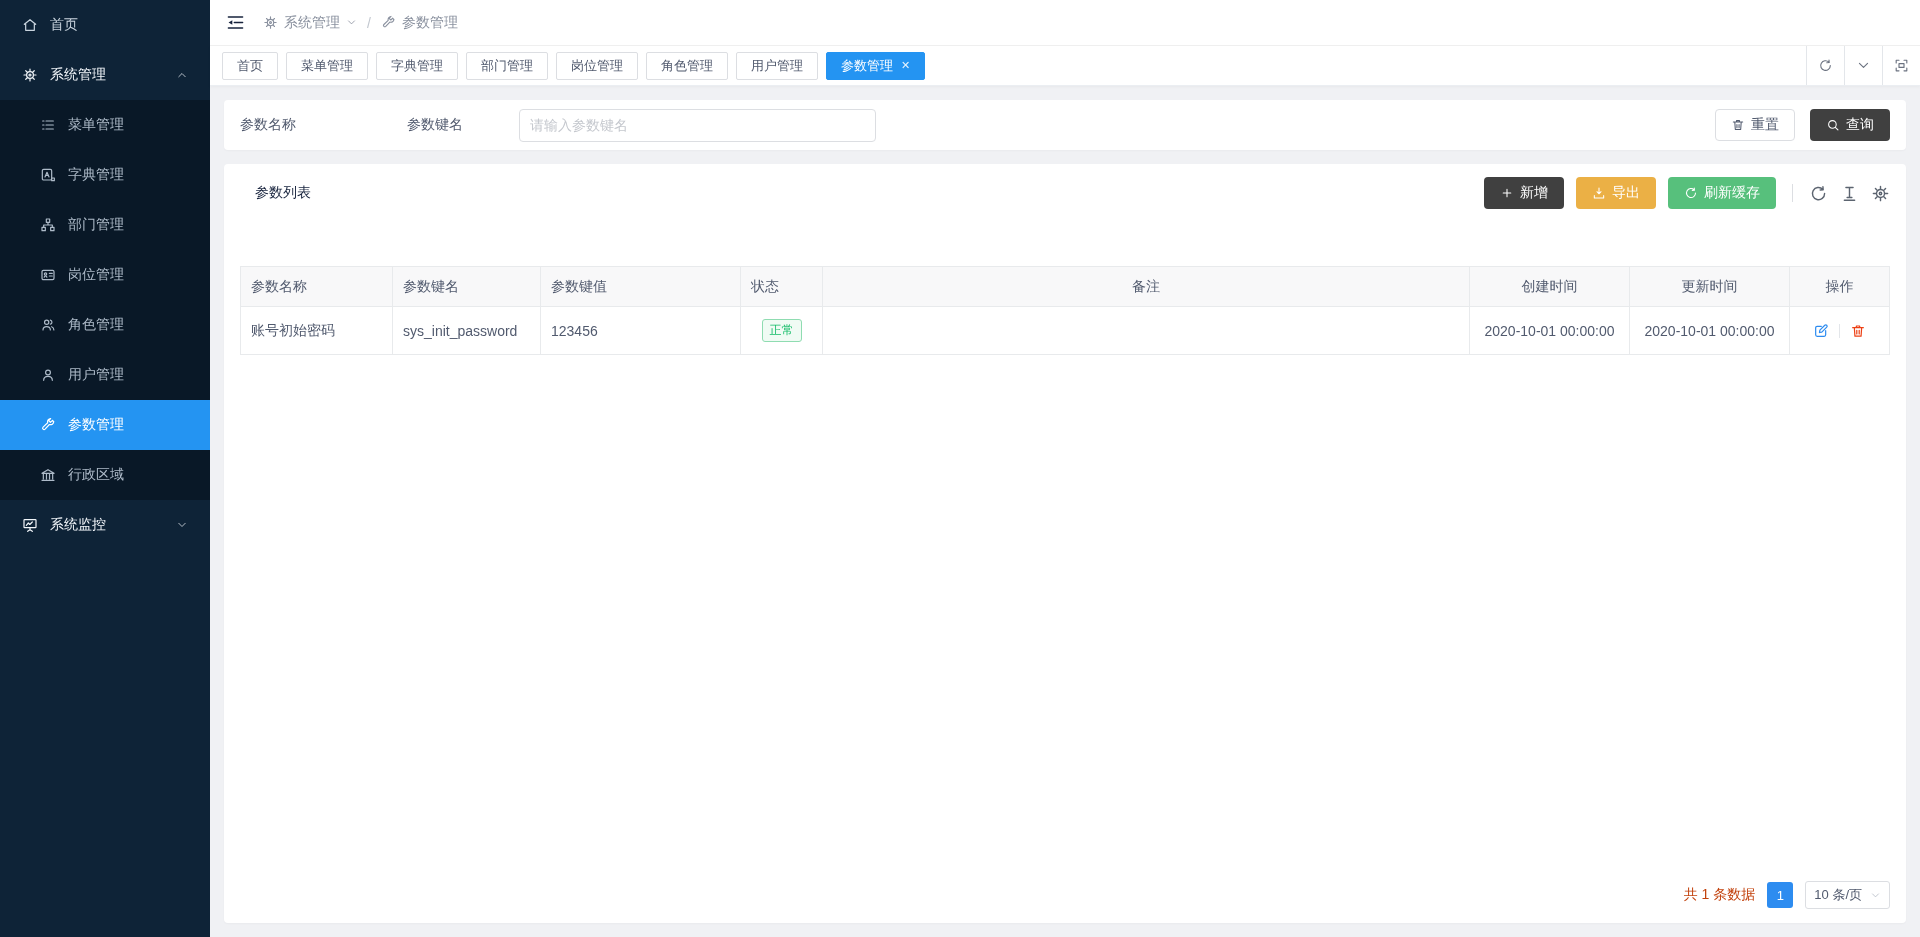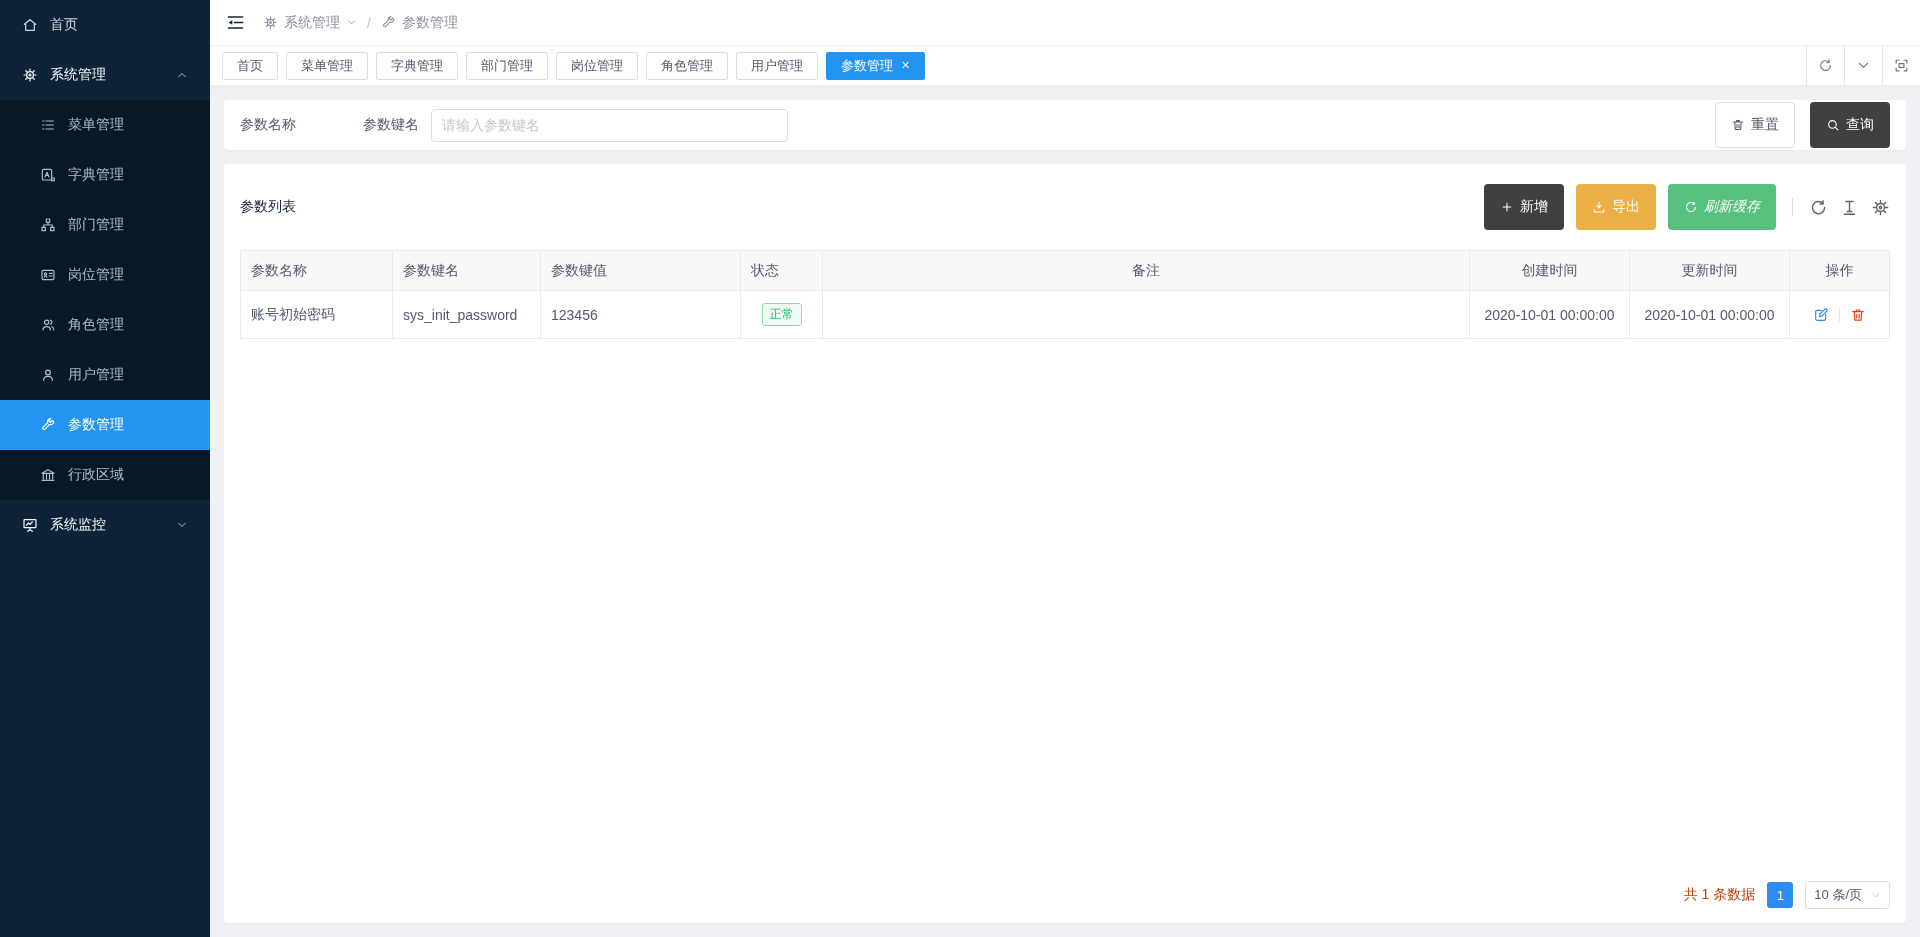--- a/index.html
+++ b/index.html
@@ -42,37 +42,37 @@
   .tabbar { height:40px; background:#fff; border-bottom:1px solid #ebeef2; box-shadow:0 1px 3px rgba(0,0,0,.04); display:flex; align-items:center; padding-left:12px; flex:none; }
   .tabs { display:flex; align-items:center; gap:8px; flex:1; }
   .tab { height:28px; display:flex; align-items:center; padding:0 14px; border:1px solid #dcdee2; border-radius:2px; background:#fff; font-size:13px; color:#515a6e; cursor:pointer; white-space:nowrap; }
   .tab.active { background:#2494f2; border-color:#2494f2; color:#fff; gap:8px; }
   .tab .x { font-size:11px; opacity:.9; cursor:pointer; }
   .tab-tools { display:flex; align-self:stretch; }
   .tab-tool { width:38px; border-left:1px solid #e3e6ea; display:flex; align-items:center; justify-content:center; color:#6b7280; cursor:pointer; }
   .tab-tool .ic { width:15px; height:15px; }
 
   .content { flex:1; padding:14px; display:flex; flex-direction:column; gap:14px; min-height:0; }
-  .card { background:#fff; border-radius:4px; box-shadow:0 1px 2px rgba(0,0,0,.03); }
+  .card { background:#fff; border-radius:4px; box-shadow:0 1px 2px rgba(0,0,0,.03);gap:44px; }
 
   .search-card { height:50px; display:flex; align-items:center; padding:0 16px; }
   .f-label { font-size:14px; color:#515a6e; margin-right:12px; }
   .f-input { width:357px; height:33px; border:1px solid #dcdee2; border-radius:4px; padding:0 10px; font-size:14px; color:#515a6e; outline:none; font-family:inherit; }
   .f-input::placeholder { color:#c5c8ce; }
   .gap2 { margin-left:55px; }
   .form-actions { margin-left:auto; display:flex; gap:15px; }
-  .btn { height:46px; display:inline-flex; align-items:center; justify-content:center; gap:6px; padding:0 15px; border-radius:4px; font-size:14px; cursor:pointer; border:1px solid transparent; white-space:nowrap; }
+  .btn { height:32px; display:inline-flex; align-items:center; justify-content:center; gap:6px; padding:0 15px; border-radius:4px; font-size:14px; cursor:pointer; border:1px solid transparent; white-space:nowrap; }
   .btn .ic { width:14px; height:14px; }
   .btn-plain { background:#fff; border-color:#dcdee2; color:#515a6e; }
   .btn-primary { background:#404040; color:#fff; }
   .btn-warn { background:#ebb045; color:#fff; }
-  .btn-success { background:#57c07c; color:#fff;font-style:italic; }
+  .btn-success { background:#57c07c; color:#fff; }
 
   .list-card { flex:1; display:flex; flex-direction:column; min-height:0; }
-  .card-head { display:flex; align-items:center; padding:20px 16px; }
+  .card-head { display:flex; align-items:center; padding:13px 16px;margin-left:15px; }
   .card-title { font-size:14px; color:#17233d; }
   .head-right { margin-left:auto; display:flex; align-items:center; gap:12px; }
   .tool-sep { width:1px; height:18px; background:#dcdee2; margin:0 4px; }
   .tool-icon { width:19px; height:19px; color:#5c6470; cursor:pointer; }
 
   .tbl-wrap { padding:0 16px; }
   table { width:100%; border-collapse:collapse; table-layout:fixed; }
   th,td { border:1px solid #e8eaec; font-size:14px; }
   th { background:#f8f8f9; height:40px; font-weight:normal; color:#515a6e; text-align:left; padding:0 10px; }
   td { height:48px; color:#515a6e; padding:0 10px; background:#fff; }

